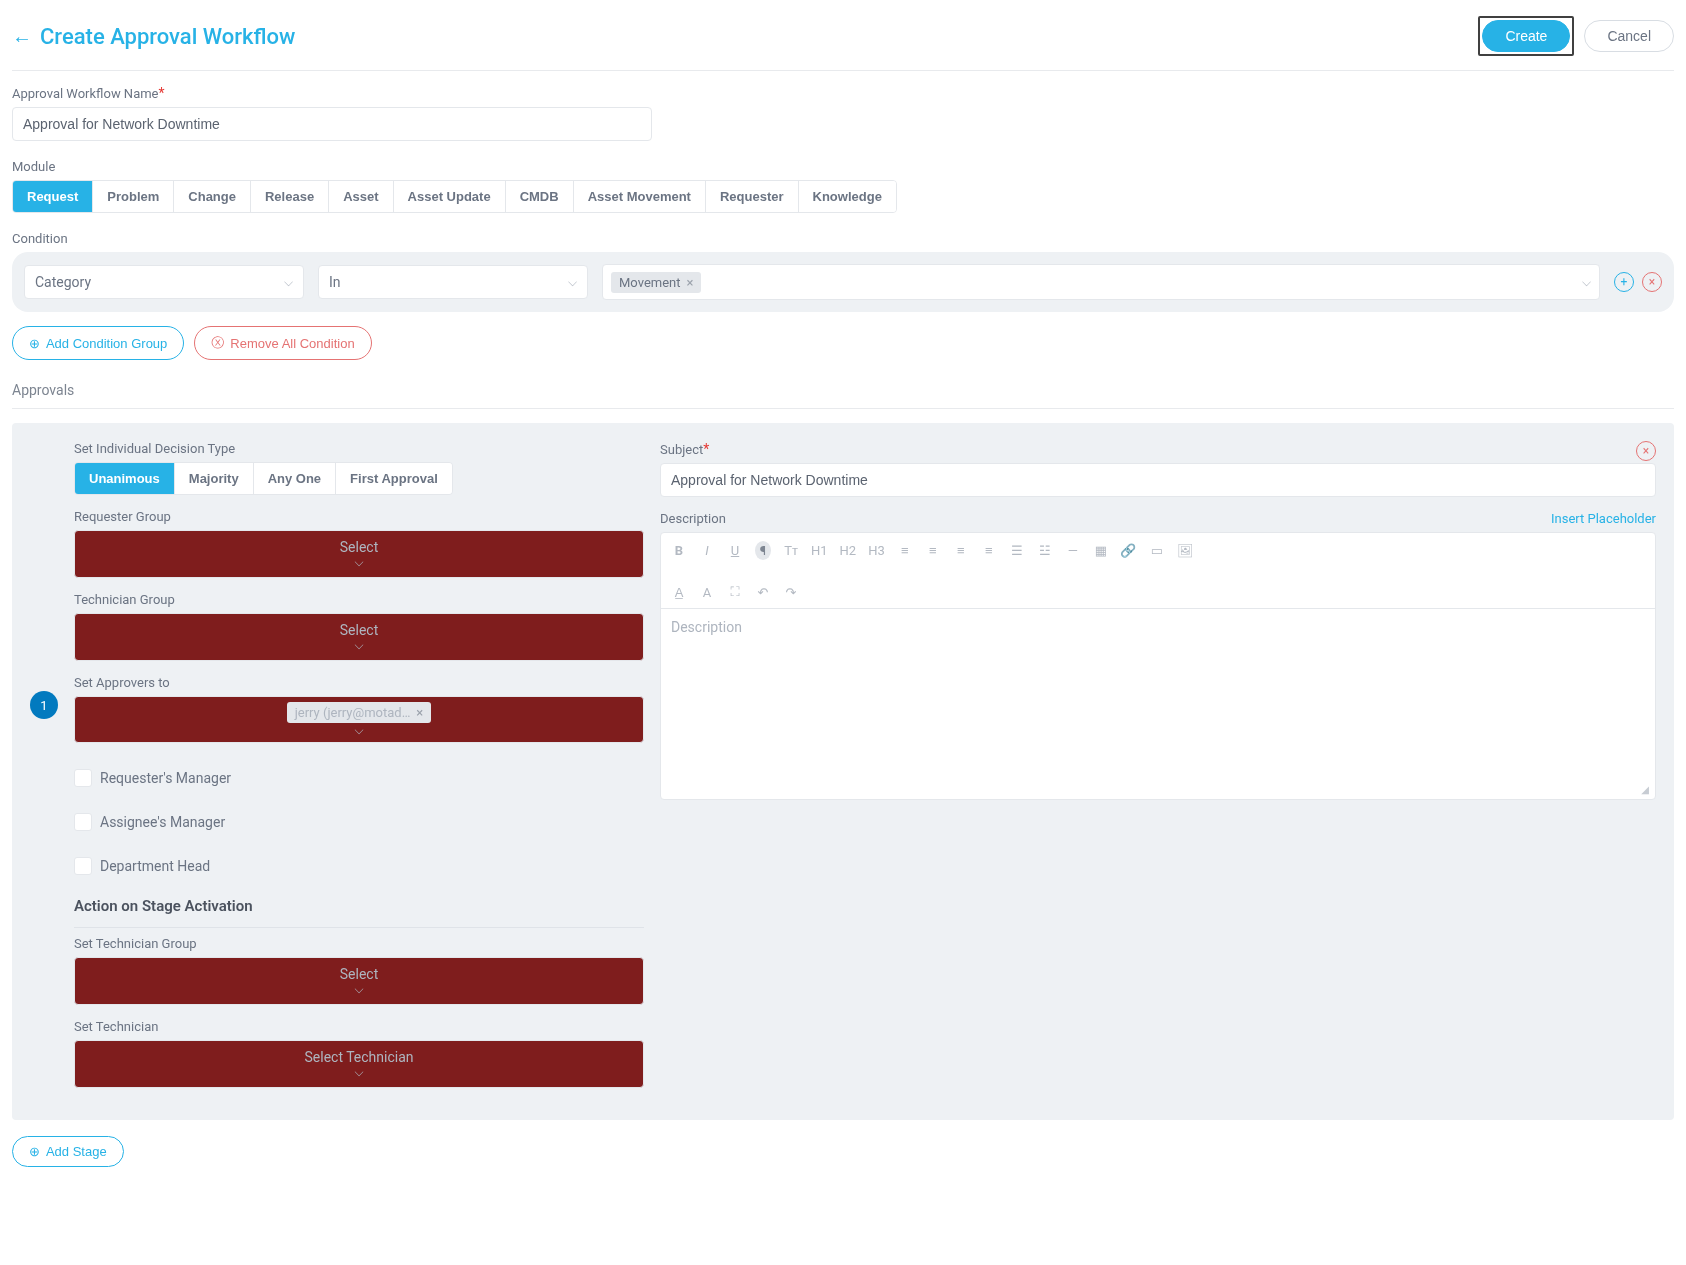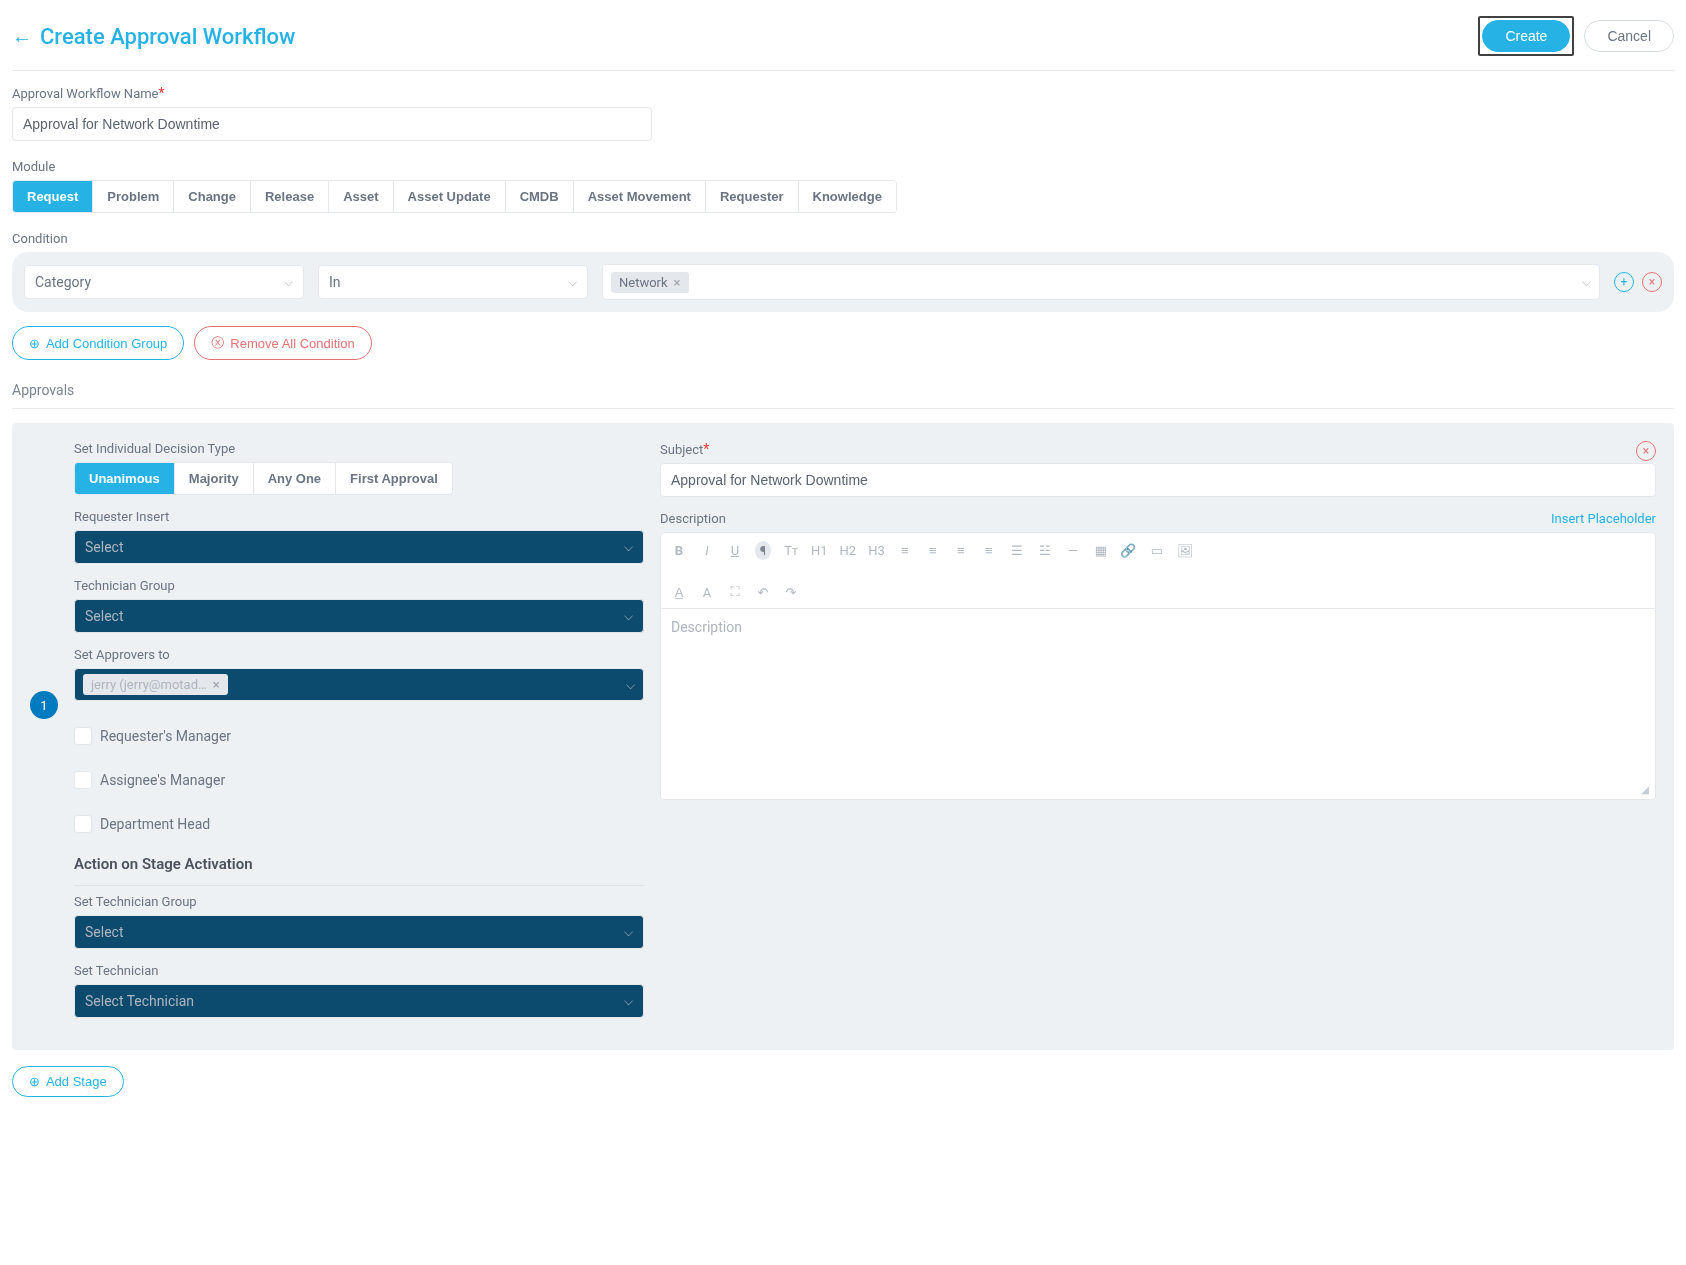--- a/index.html
+++ b/index.html
@@ -146,29 +146,30 @@
     width:28px; height:28px; border-radius:50%; background:#027abf; color:#fff;
     display:flex; align-items:center; justify-content:center; font-size:13px; flex:0 0 auto;
     margin-top:250px;
   }
   .stage-left { width:570px; }
   .stage-right { flex:1; position:relative; }
   .stage-remove { position:absolute; top:18px; right:18px; }
   .field { margin-bottom:14px; }
   .select-full {
     width:100%;
-    background:#0c4a6e;
+    background:#7f1d1d;
     border:1px solid #e4e7eb;
     border-radius:4px;
     padding:8px 10px;
     display:flex;
     justify-content:space-between;
     align-items:center;
     color:#aeb5bf;
     cursor:pointer;
+    flex-direction:column;
   }
   .select-full.has-value { padding:5px 8px; }
   .checkbox-row { display:flex; align-items:center; gap:8px; margin-top:26px; cursor:pointer; }
   .checkbox { width:18px; height:18px; background:#fff; border:1px solid #e4e7eb; border-radius:3px; }
   .subhead { font-size:15px; color:#4b525e; font-weight:600; margin:22px 0 8px 0; padding-bottom:12px; border-bottom:1px solid #dfe3e8; }
   .subject-input {
     width:100%;
     padding:8px 10px;
     border:1px solid #e4e7eb;
     border-radius:4px;
@@ -251,21 +252,21 @@
     <div class="select w280">
       <span>Category</span>
       <span class="chev">⌵</span>
     </div>
     <div class="select w270">
       <span>In</span>
       <span class="chev">⌵</span>
     </div>
     <div class="tag-container">
       <span class="tag">
-        <span>Network</span>
+        <span>Movement</span>
         <span class="x">×</span>
       </span>
       <span class="chev" style="margin-left:auto">⌵</span>
     </div>
     <div class="cond-actions">
       <div class="icon-btn icon-plus">+</div>
       <div class="icon-btn icon-remove">×</div>
     </div>
   </div>
   <div class="pill-row">
@@ -290,21 +291,21 @@
       <label class="label">Set Individual Decision Type</label>
       <div class="btn-group">
         <button class="btn-seg active">Unanimous</button>
         <button class="btn-seg">Majority</button>
         <button class="btn-seg">Any One</button>
         <button class="btn-seg">First Approval</button>
       </div>
     </div>
 
     <div class="field">
-      <label class="label">Requester Insert</label>
+      <label class="label">Requester Group</label>
       <div class="select-full">
         <span>Select</span>
         <span class="chev">⌵</span>
       </div>
     </div>
 
     <div class="field">
       <label class="label">Technician Group</label>
       <div class="select-full">
         <span>Select</span>

